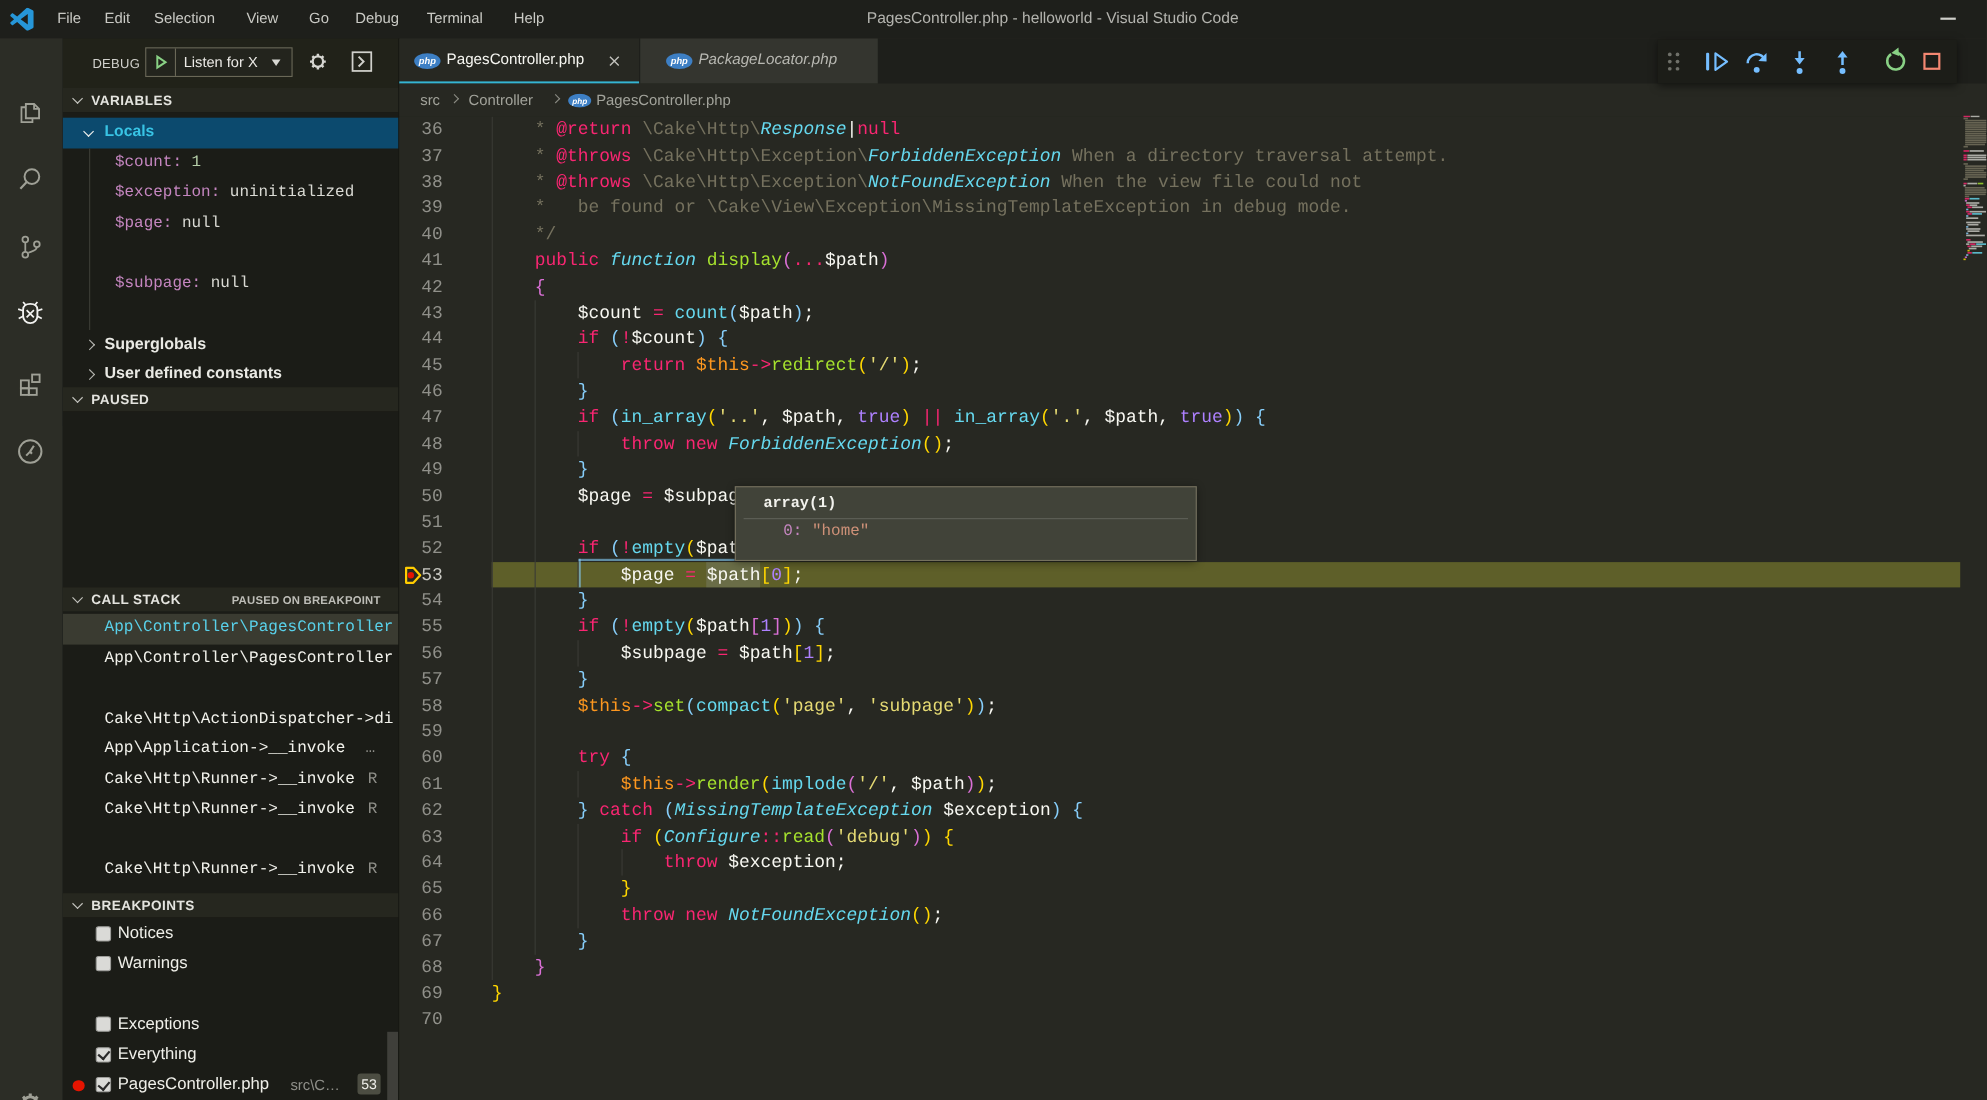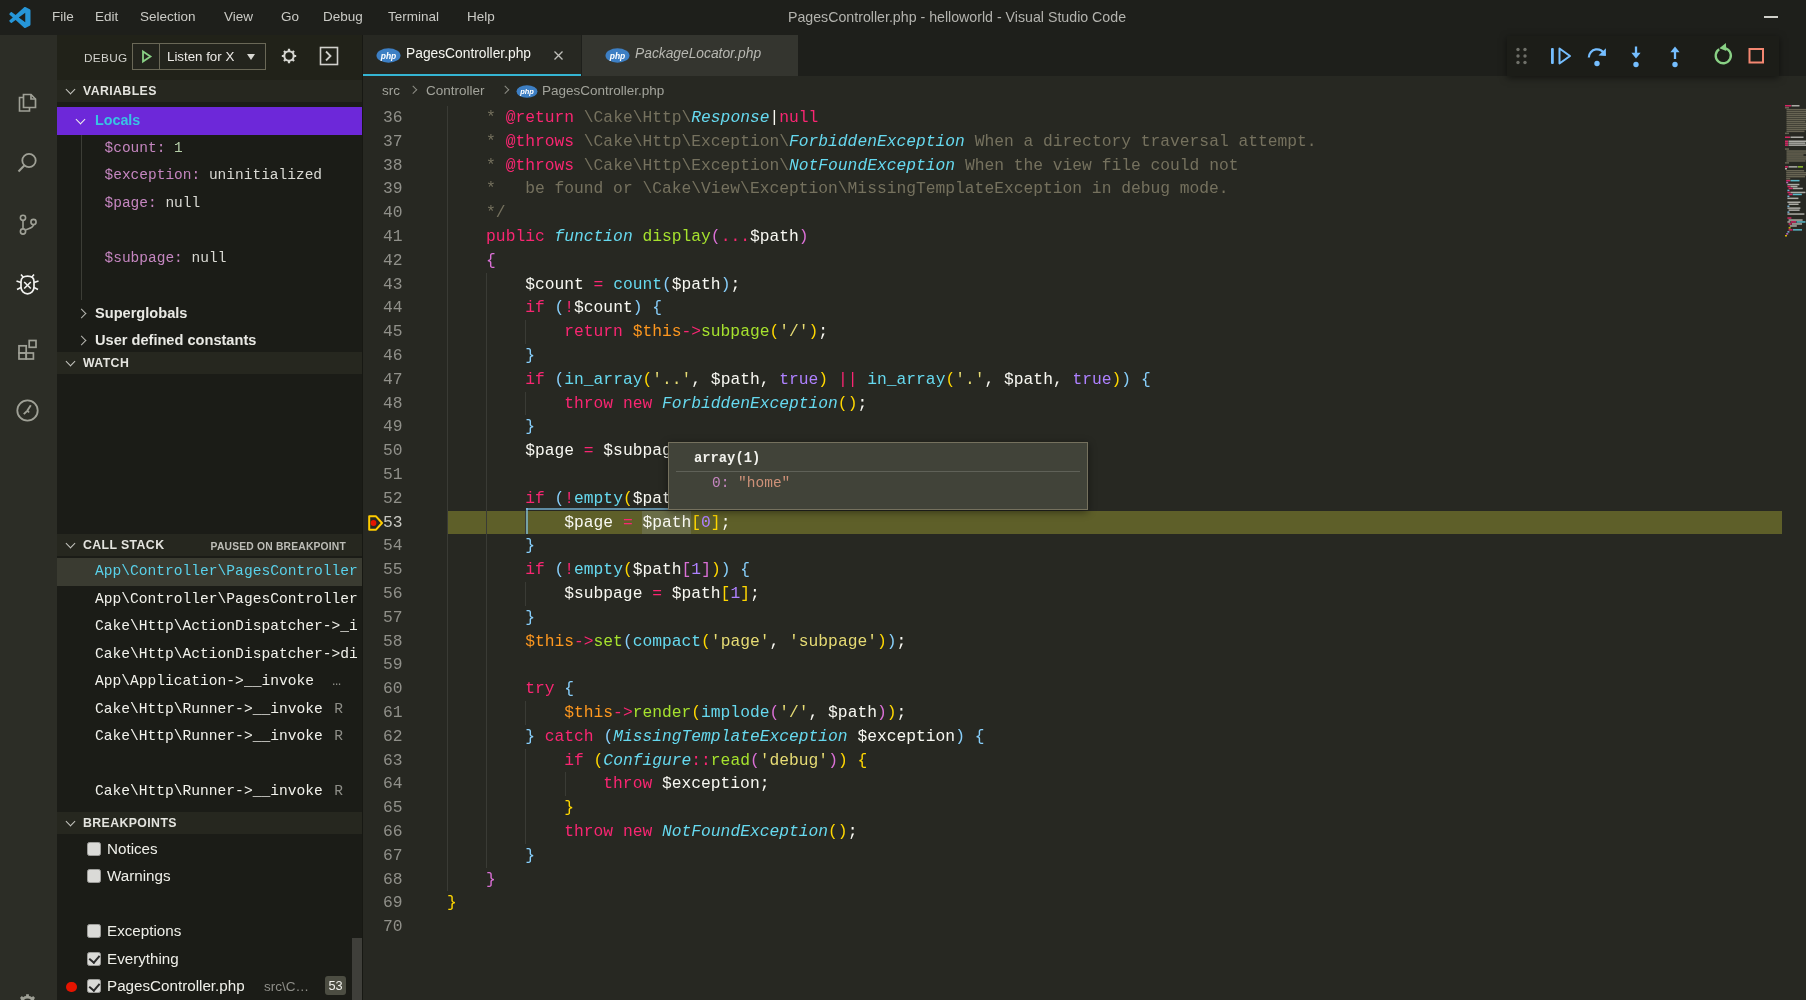--- a/index.html
+++ b/index.html
@@ -107,21 +107,21 @@
     <rect x="1.5" y="1.5" width="17" height="17"></rect>
     <path d="M7,5.5 L11.5,10 L7,14.5" stroke-width="1.8"></path>
   </svg>
 
   <div class="sechead" style="top:45px;">
         <span class="cvd cv" style="position:absolute;left:10px;top:6px;"></span>
         <span class="t">VARIABLES</span>
       </div>
   <div class="abs" style="left:0;top:67px;width:306px;height:285px;background:#1b1c17;">
 
-    <div class="row" style="top:5px;background:#6d28d9;">
+    <div class="row" style="top:5px;background:#0c4a6e;">
       <span class="cvd" style="position:absolute;left:20px;top:9px;border-color:#f0f0ec;"></span>
       <span class="abs" style="left:38px;top:4.5px;font-size:14.3px;font-weight:bold;color:#38c3e4;">Locals</span>
     </div>
     <div class="abs" style="left:23.5px;top:32.5px;width:1px;height:165px;background:#3c3d36;"></div>
     <div class="row mono" style="top:32.5px;">
           <span class="abs" style="left:47.5px;top:5px;font-size:14.5px;"><span style="color:#c586c0">$count:</span><span style="color:#b5cea8"> 1</span></span>
         </div>
     <div class="row mono" style="top:60px;">
           <span class="abs" style="left:47.5px;top:5px;font-size:14.5px;"><span style="color:#c586c0">$exception:</span><span style="color:#dadad4"> uninitialized</span></span>
         </div>
@@ -136,38 +136,35 @@
           <span class="abs" style="left:38px;top:5px;font-size:14.6px;font-weight:600;color:#e9e9e4;">Superglobals</span>
         </div>
     <div class="row" style="top:225px;">
           <span class="cvr" style="position:absolute;left:21px;top:10px;"></span>
           <span class="abs" style="left:38px;top:5px;font-size:14.6px;font-weight:600;color:#e9e9e4;">User defined constants</span>
         </div>
   </div>
 
   <div class="sechead" style="top:317px;">
         <span class="cvd cv" style="position:absolute;left:10px;top:6px;"></span>
-        <span class="t">WATCH</span>
+        <span class="t">PAUSED</span>
       </div>
   <div class="abs" style="left:0;top:339px;width:306px;height:160px;background:#1b1c17;"></div>
 
   <div class="sechead" style="top:499px;">
     <span class="cvd cv" style="position:absolute;left:10px;top:6px;"></span>
         <span class="t">CALL STACK</span>
     <span class="abs" style="right:17px;top:6.5px;font-size:10.3px;font-weight:bold;color:#bdbdb7;letter-spacing:0.2px;">PAUSED ON BREAKPOINT</span>
   </div>
   <div class="abs" style="left:0;top:521px;width:306px;height:256px;background:#1b1c17;">
     <div class="row mono" style="top:2px;background:#3a3b31;">
           <span class="abs" style="left:38px;top:5px;font-size:14.6px;color:#59d1ea;">App\Controller\PagesController</span>
         </div>
     <div class="row mono" style="top:29.5px;">
           <span class="abs" style="left:38px;top:5px;font-size:14.6px;color:#f2f2ec;">App\Controller\PagesController</span>
-        </div>
-    <div class="row mono" style="top:57px;">
-          <span class="abs" style="left:38px;top:5px;font-size:14.6px;color:#f2f2ec;">Cake\Http\ActionDispatcher-&gt;_i</span>
         </div>
     <div class="row mono" style="top:84.5px;">
           <span class="abs" style="left:38px;top:5px;font-size:14.6px;color:#f2f2ec;">Cake\Http\ActionDispatcher-&gt;di</span>
         </div>
     <div class="row mono" style="top:112px;">
           <span class="abs" style="left:38px;top:5px;font-size:14.6px;color:#f2f2ec;">App\Application-&gt;__invoke</span>
           <span class="abs" style="right:22px;top:5px;font-size:14.6px;color:#8e8e88;">…</span>
         </div>
     <div class="row mono" style="top:139.5px;">
           <span class="abs" style="left:38px;top:5px;font-size:14.6px;color:#f2f2ec;">Cake\Http\Runner-&gt;__invoke</span>
@@ -317,21 +314,21 @@
 
   <pre class="abs" style="left:84px;top:0;font-size:16.3px;line-height:23.8px;color:#f8f8f2;">    <span class="C">* </span><span class="P">@return</span><span class="C"> \Cake\Http\</span><span class="CI">Response</span><span class="W">|</span><span class="P">null</span>
     <span class="C">* </span><span class="P">@throws</span><span class="C"> \Cake\Http\Exception\</span><span class="CI">ForbiddenException</span><span class="C"> When a directory traversal attempt.</span>
     <span class="C">* </span><span class="P">@throws</span><span class="C"> \Cake\Http\Exception\</span><span class="CI">NotFoundException</span><span class="C"> When the view file could not</span>
     <span class="C">*   be found or \Cake\View\Exception\MissingTemplateException in debug mode.</span>
     <span class="C">*/</span>
     <span class="P">public</span> <span class="CI">function</span> <span class="G">display</span><span class="B2">(</span><span class="P">...</span><span class="W">$path</span><span class="B2">)</span>
     <span class="B2">{</span>
         <span class="W">$count </span><span class="P">=</span><span class="W"> </span><span class="CY">count</span><span class="B3">(</span><span class="W">$path</span><span class="B3">)</span><span class="W">;</span>
         <span class="P">if</span><span class="W"> </span><span class="B3">(</span><span class="P">!</span><span class="W">$count</span><span class="B3">)</span><span class="W"> </span><span class="B3">{</span>
-            <span class="P">return</span><span class="W"> </span><span class="O">$this</span><span class="P">-&gt;</span><span class="G">subpage</span><span class="B1">(</span><span class="Y">'/'</span><span class="B1">)</span><span class="W">;</span>
+            <span class="P">return</span><span class="W"> </span><span class="O">$this</span><span class="P">-&gt;</span><span class="G">redirect</span><span class="B1">(</span><span class="Y">'/'</span><span class="B1">)</span><span class="W">;</span>
         <span class="B3">}</span>
         <span class="P">if</span><span class="W"> </span><span class="B3">(</span><span class="CY">in_array</span><span class="B1">(</span><span class="Y">'..'</span><span class="W">, $path, </span><span class="V">true</span><span class="B1">)</span><span class="W"> </span><span class="P">||</span><span class="W"> </span><span class="CY">in_array</span><span class="B1">(</span><span class="Y">'.'</span><span class="W">, $path, </span><span class="V">true</span><span class="B1">)</span><span class="B3">)</span><span class="W"> </span><span class="B3">{</span>
             <span class="P">throw</span><span class="W"> </span><span class="P">new</span><span class="W"> </span><span class="CI">ForbiddenException</span><span class="B1">()</span><span class="W">;</span>
         <span class="B3">}</span>
         <span class="W">$page </span><span class="P">=</span><span class="W"> $subpage </span><span class="P">=</span><span class="W"> </span><span class="P">null</span><span class="W">;</span>
 
         <span class="P">if</span><span class="W"> </span><span class="B3">(</span><span class="P">!</span><span class="CY">empty</span><span class="B1">(</span><span class="W">$path</span><span class="B2">[</span><span class="V">0</span><span class="B2">]</span><span class="B1">)</span><span class="B3">)</span><span class="W"> </span><span class="B3">{</span>
             <span class="W">$page </span><span class="P">=</span><span class="W"> $path</span><span class="B1">[</span><span class="V">0</span><span class="B1">]</span><span class="W">;</span>
         <span class="B3">}</span>
         <span class="P">if</span><span class="W"> </span><span class="B3">(</span><span class="P">!</span><span class="CY">empty</span><span class="B1">(</span><span class="W">$path</span><span class="B2">[</span><span class="V">1</span><span class="B2">]</span><span class="B1">)</span><span class="B3">)</span><span class="W"> </span><span class="B3">{</span>

